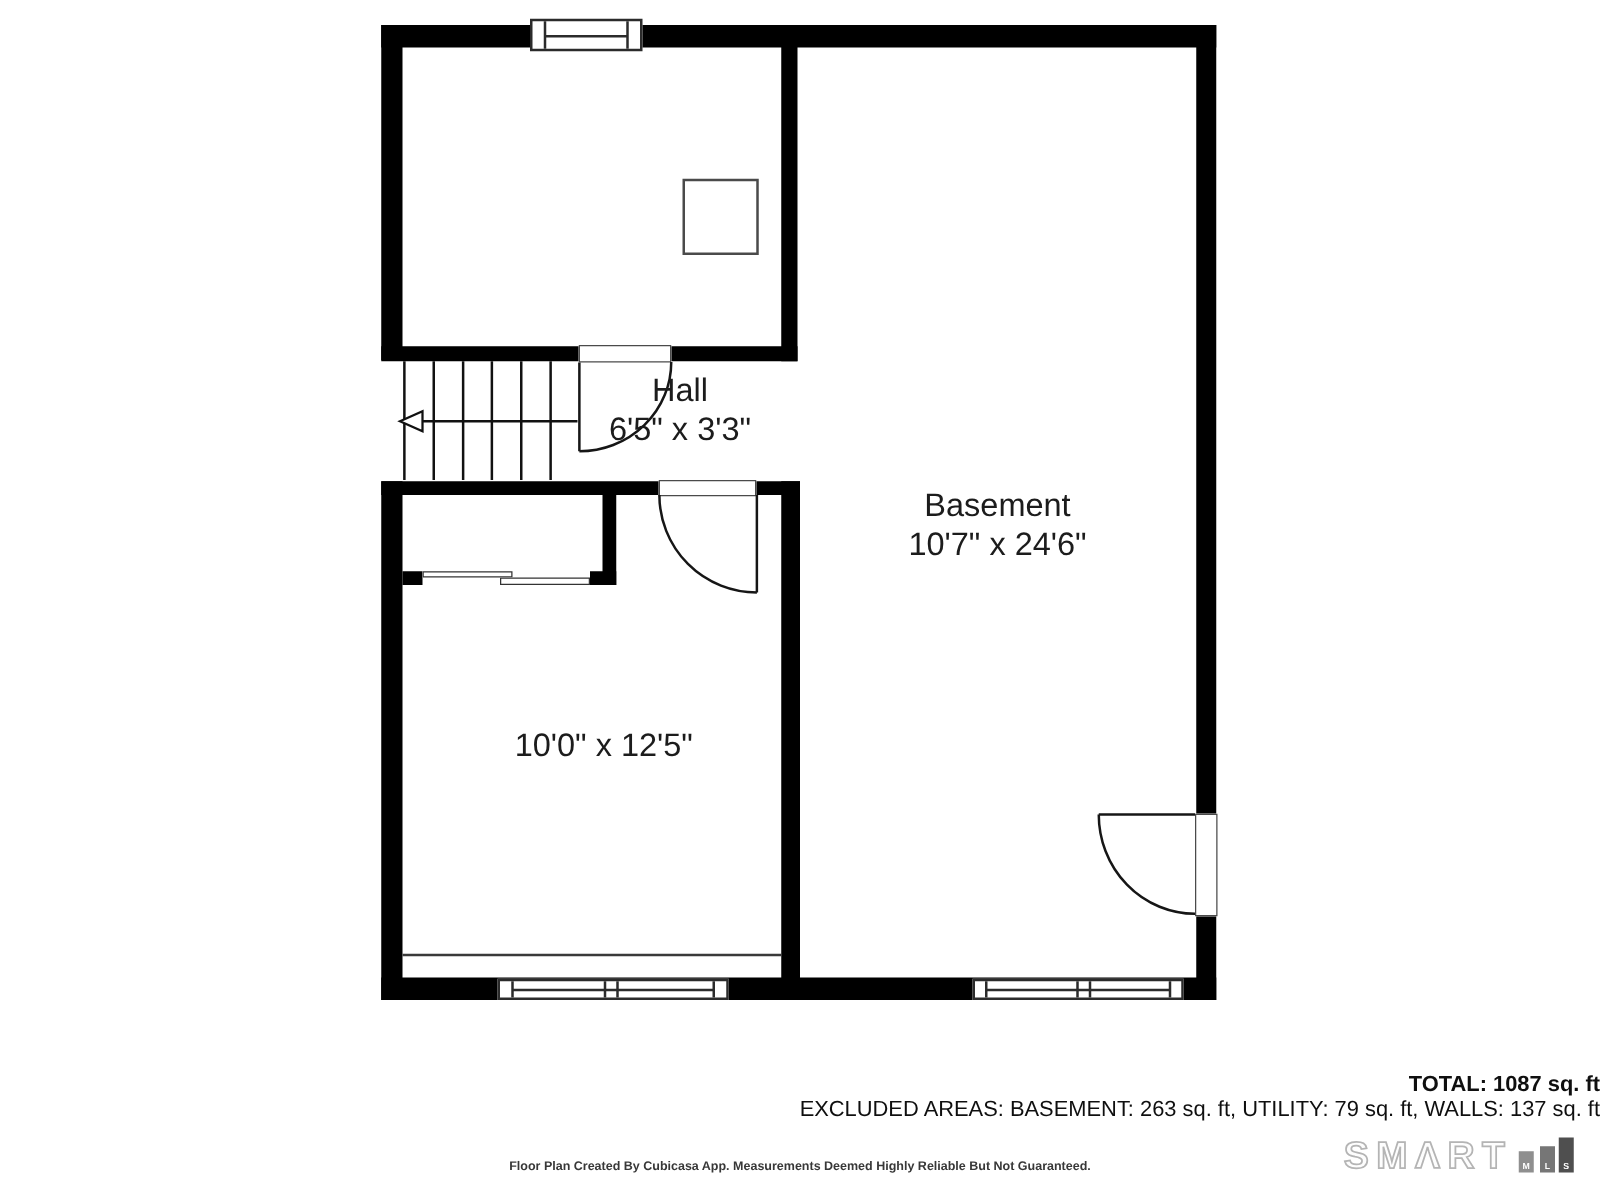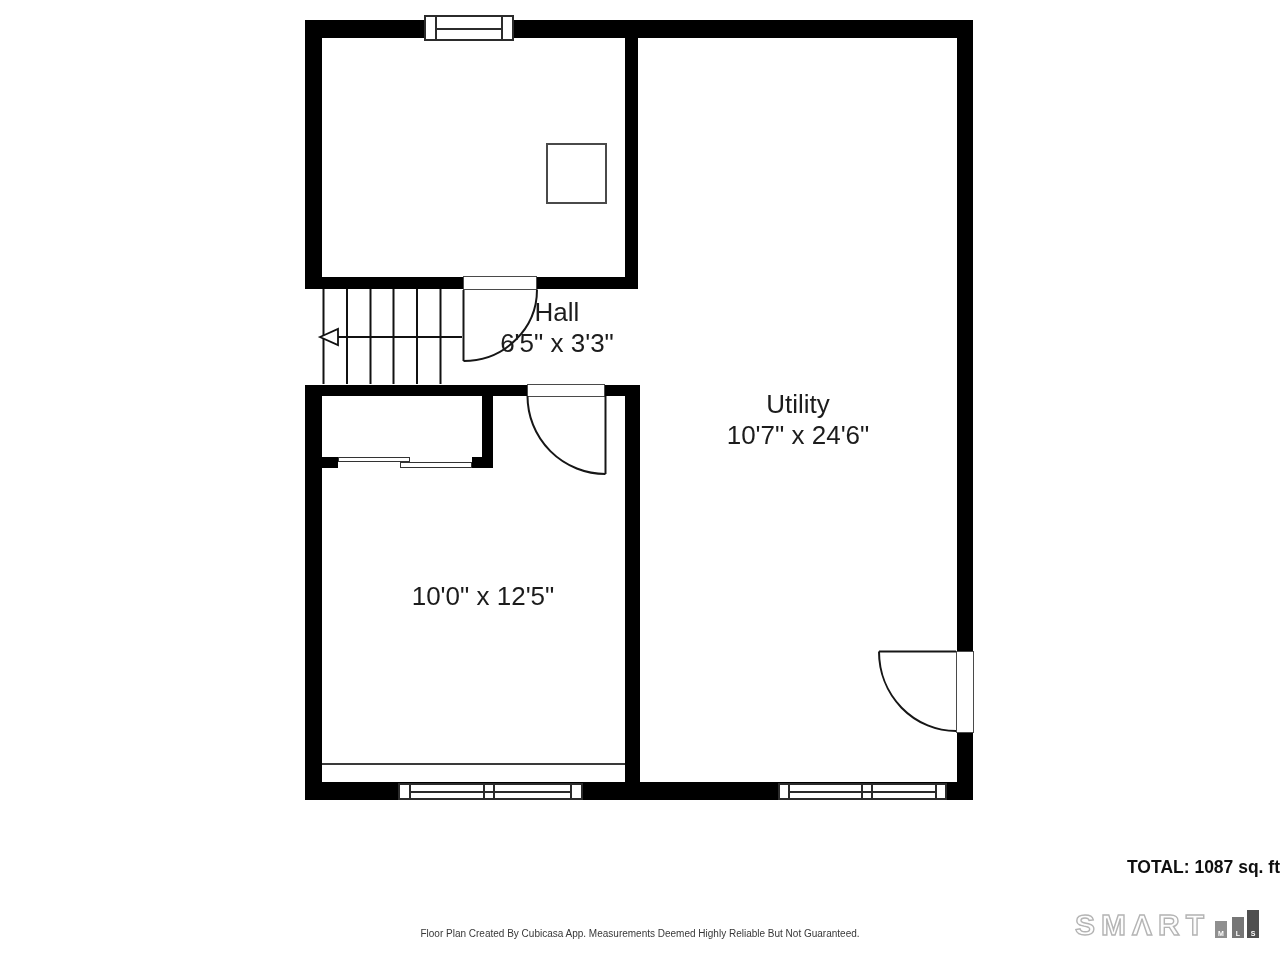--- a/index.html
+++ b/index.html
@@ -19,21 +19,21 @@
   .overlay { position:absolute; left:0; top:0; pointer-events:none; }
 
   .room-label { position:absolute; text-align:center; color:#1c1c1c; font-size:26px;
                 line-height:31px; white-space:nowrap; }
 
   .summary { position:absolute; left:0; width:1280px; text-align:right; color:#0f0f0f;
              font-size:17.5px; line-height:19.5px; }
   .summary .total { font-weight:bold; }
 
   .disclaimer { position:absolute; left:0; width:1280px; text-align:center; color:#383838;
-                font-size:10px; }
+                font-size:10px;font-weight:bold; }
 
   .logo { position:absolute; left:1075px; top:906px; width:200px; height:44px; }
   .brand { position:absolute; left:0; top:2px; font-size:30px; font-weight:600;
            letter-spacing:6px; color:#fdfdfd; -webkit-text-stroke:1.4px #b4b4b4; }
   .bar { position:absolute; width:12px; }
   .bar span { position:absolute; bottom:1px; left:0; width:100%; text-align:center;
               color:#fff; font-size:7px; font-weight:bold; }
   .bar-m { left:140px; top:15px; height:17px; background:#8f8f8f; }
   .bar-l { left:157px; top:11px; height:21px; background:#767676; }
   .bar-s { left:172px; top:4px;  height:28px; background:#4f4f4f; }
@@ -109,34 +109,35 @@
       <path d="M 537 289.5 A 73.5 71.5 0 0 1 463.5 361"></path>
 
       <line x1="605.5" y1="396" x2="605.5" y2="474"></line>
       <path d="M 527.5 396 A 78 78 0 0 0 605.5 474"></path>
 
       <line x1="879" y1="651.5" x2="956" y2="651.5"></line>
       <path d="M 879 651.5 A 77 79.5 0 0 0 956 731"></path>
     </g>
   </svg>
 
-  <div class="room-label" style="left:407px;top:297px;width:300px">
+  <div class="room-label" style="left:394px;top:297px;width:300px">
     <div>Hall</div>
     <div>6'5" x 3'3"</div>
   </div>
   <div class="room-label" style="left:648px;top:389px;width:300px">
-    <div>Utility</div>
+    <div>Basement</div>
     <div>10'7" x 24'6"</div>
   </div>
   <div class="room-label" style="left:333px;top:581px;width:300px">
     <div>10'0" x 12'5"</div>
   </div>
 
   <div class="summary" style="top:858px">
     <div class="total">TOTAL: 1087 sq. ft</div>
+    <div>EXCLUDED AREAS: BASEMENT: 263 sq. ft, UTILITY: 79 sq. ft, WALLS: 137 sq. ft</div>
   </div>
 
   <div class="disclaimer" style="top:928px">Floor Plan Created By Cubicasa App. Measurements Deemed Highly Reliable But Not Guaranteed.</div>
 
   <div class="logo">
     <div class="brand">SMΛRT</div>
     <div class="bar bar-m">
         <span>M</span>
       </div>
     <div class="bar bar-l">

